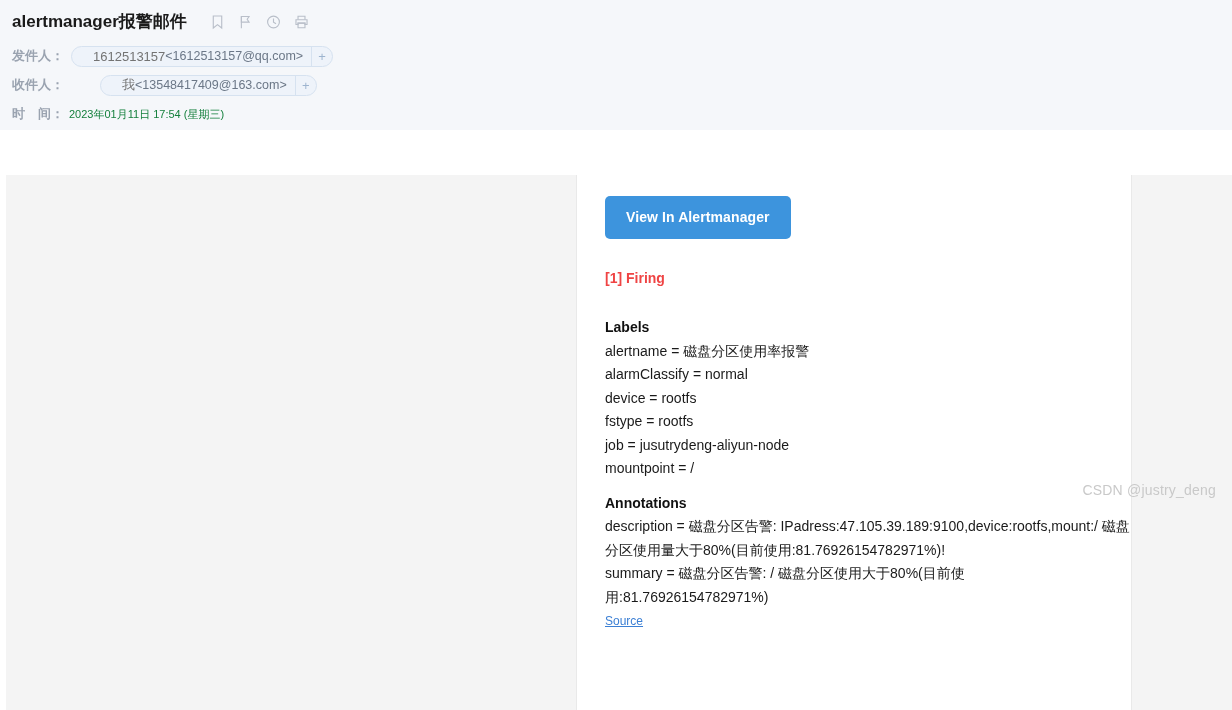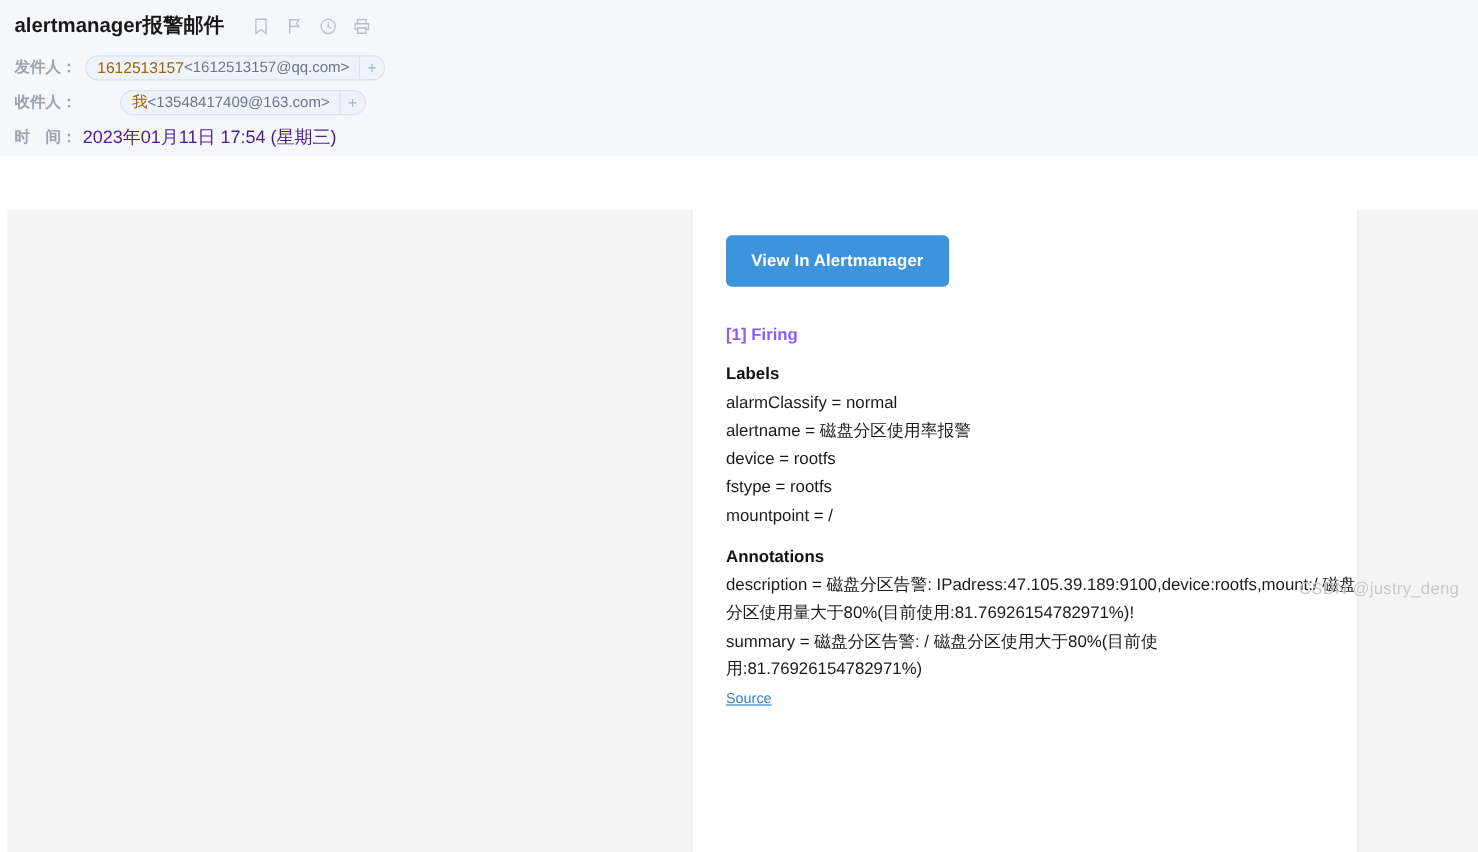--- a/index.html
+++ b/index.html
@@ -52,29 +52,29 @@
     overflow: hidden;
     margin-left: 2px;
   }
   .chip-text {
     display: flex; align-items: center;
     padding: 0 8px 0 9px;
     font-size: 12.5px;
     color: #6b7787;
     white-space: nowrap;
   }
-  .chip-text b { font-weight: normal; color: #a16207; font-size: 13px; }
+  .chip-text b { font-weight: normal; color: #737373; font-size: 13px; margin-left: 12px; }
   .chip-add {
     display: flex; align-items: center; justify-content: center;
     width: 21px;
     border-left: 1px solid #d6e2f0;
     color: #9db4cf; font-size: 13px; line-height: 1;
     cursor: pointer;
   }
-  .time-text { color: #4c1d95; font-size: 15px; white-space: nowrap; }
+  .time-text { color: #15803d; font-size: 11px; white-space: nowrap; }
 
   
   .body-gray {
     position: absolute; left: 6px; top: 175px;
     width: 1226px; height: 535px;
     background: #f4f4f4;
   }
   .body-white {
     position: absolute; left: 576px; top: 175px;
     width: 556px; height: 535px;
@@ -95,26 +95,26 @@
     font-size: 14px; font-weight: bold;
     padding: 14px 21px 15px 21px;
     border: none; border-radius: 5px;
     cursor: pointer;
     line-height: 1;
     letter-spacing: 0.1px;
   }
 
   .firing {
     margin-top: 29px;
-    font-size: 14px; font-weight: bold; color: #8b5cf6;
+    font-size: 14px; font-weight: bold; color: #ef4444;
     line-height: 20px;
   }
   .section-head {
     font-size: 14px; font-weight: bold; color: #111;
-    margin-top: 12px; line-height: 23.5px;
+    margin-top: 28px; line-height: 23.5px;
   }
   .section-head.annotations { margin-top: 11px; }
   .kv { font-size: 14px; color: #1a1a1a; line-height: 23.5px; white-space: normal; }
   .kv.narrow { max-width: 378px; }
   .src-link {
     display: inline-block;
     font-size: 12px; color: #3b7fd4;
     text-decoration: underline;
     line-height: 23.5px;
     cursor: pointer;
@@ -197,24 +197,25 @@
   <div class="body-white"></div>
 
   <div class="body-content">
 
     <button class="view-btn">View In Alertmanager</button>
 
     <div class="firing">[1] Firing</div>
 
     <div class="section-head">Labels</div>
     <div>
+      <div class="kv">alertname = 磁盘分区使用率报警</div>
       <div class="kv">alarmClassify = normal</div>
-      <div class="kv">alertname = 磁盘分区使用率报警</div>
       <div class="kv">device = rootfs</div>
       <div class="kv">fstype = rootfs</div>
+      <div class="kv">job = jusutrydeng-aliyun-node</div>
       <div class="kv">mountpoint = /</div>
     </div>
 
     <div class="section-head annotations">Annotations</div>
     <div>
       <div class="kv">description = 磁盘分区告警: IPadress:47.105.39.189:9100,device:rootfs,mount:/ 磁盘分区使用量大于80%(目前使用:81.76926154782971%)!</div>
       <div class="kv narrow">summary = 磁盘分区告警:  / 磁盘分区使用大于80%(目前使用:81.76926154782971%)</div>
     </div>
 
     <a class="src-link">Source</a>

